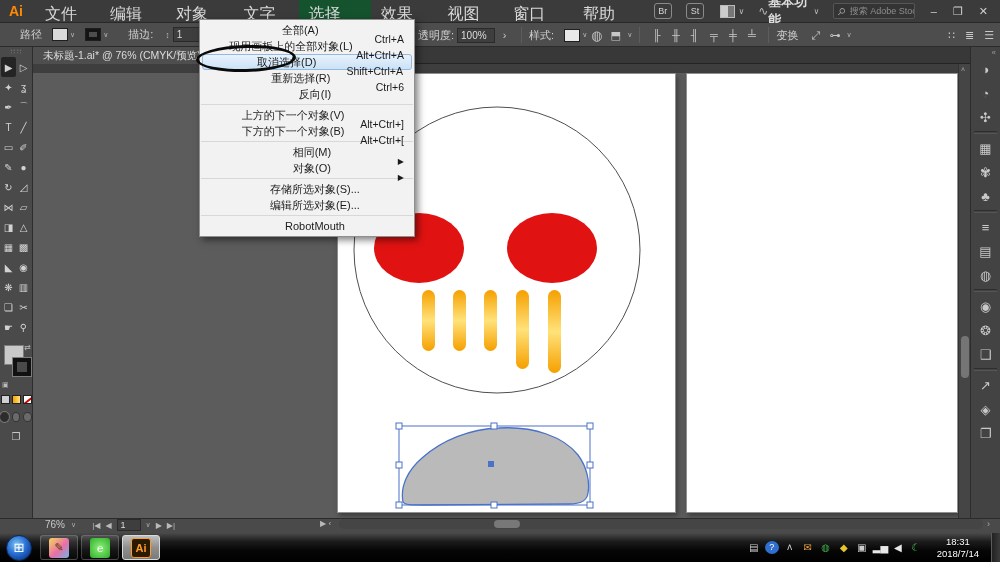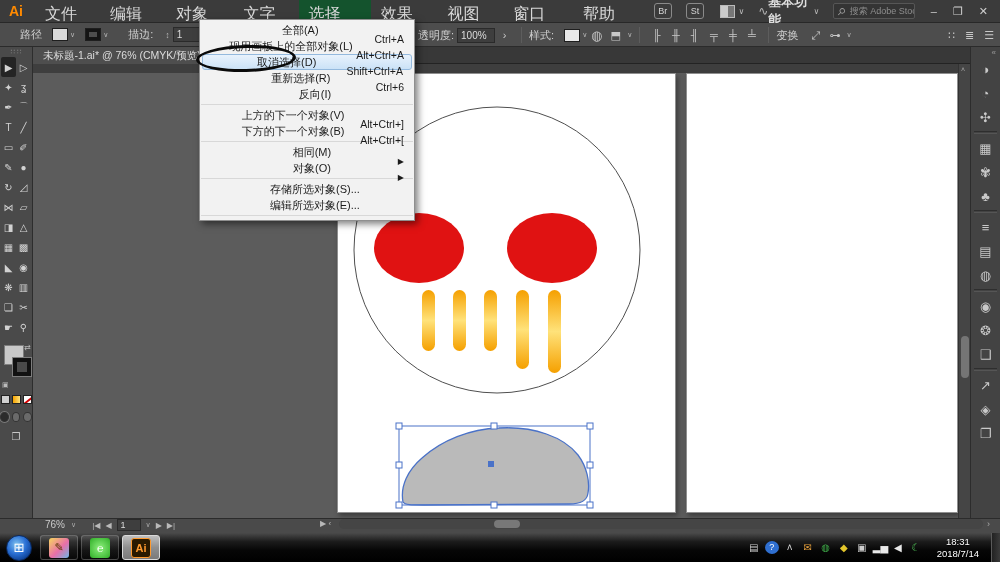--- a/index.html
+++ b/index.html
@@ -399,20 +399,24 @@
         <div class="menu-sep"></div>
         <div class="menu-row">
           <span class="ml">存储所选对象(S)...</span>
           <span class="mk"></span>
         </div>
         <div class="menu-row">
           <span class="ml">编辑所选对象(E)...</span>
           <span class="mk"></span>
         </div>
         <div class="menu-sep"></div>
+        <div class="menu-row">
+          <span class="ml">RobotMouth</span>
+          <span class="mk"></span>
+        </div>
       </div>
   </div>
   <div class="annot"></div>
 </div>
 
 <div class="taskbar">
   <div class="orb">⊞</div>
   <div class="task-apps">
       <div class="task-btn">
         <span class="app-ic" style="background: linear-gradient(135deg, rgb(247, 215, 92), rgb(232, 111, 168) 55%, rgb(111, 183, 232)); color: rgb(90, 58, 0);">✎</span>

